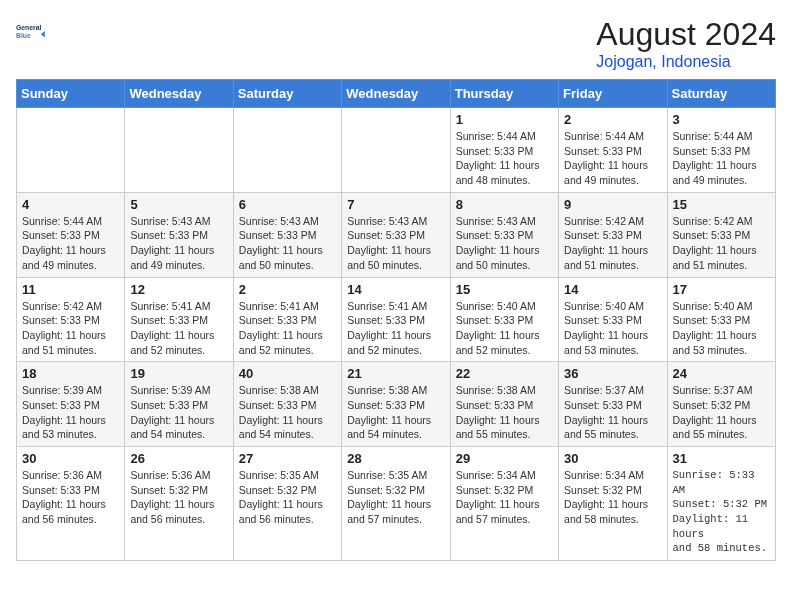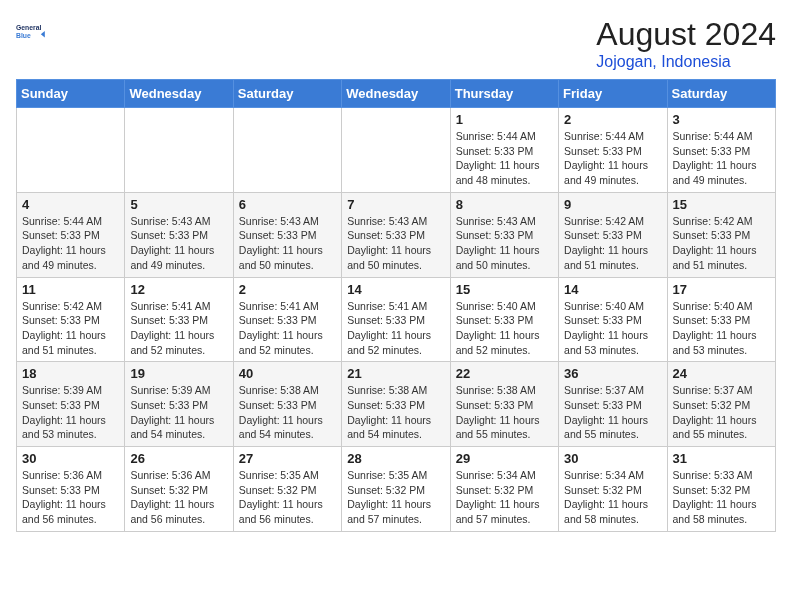--- a/index.html
+++ b/index.html
@@ -327,20 +327,20 @@
         </td>
         <td>
           <span class="day-number">30</span>
           <div class="day-info" style="white-space: pre-line;">Sunrise: 5:34 AM
 Sunset: 5:32 PM
 Daylight: 11 hours
 and 58 minutes.</div>
         </td>
         <td>
           <span class="day-number">31</span>
-          <div class="day-info" style="white-space: pre-line;">Sunrise: 5:33 AM
+          <div class="day-info" style="white-space: pre-line; font-family: Liberation Mono, monospace;">Sunrise: 5:33 AM
 Sunset: 5:32 PM
 Daylight: 11 hours
 and 58 minutes.</div>
         </td>
       </tr>
     </tbody>
 </table>
 
 </body></html>

